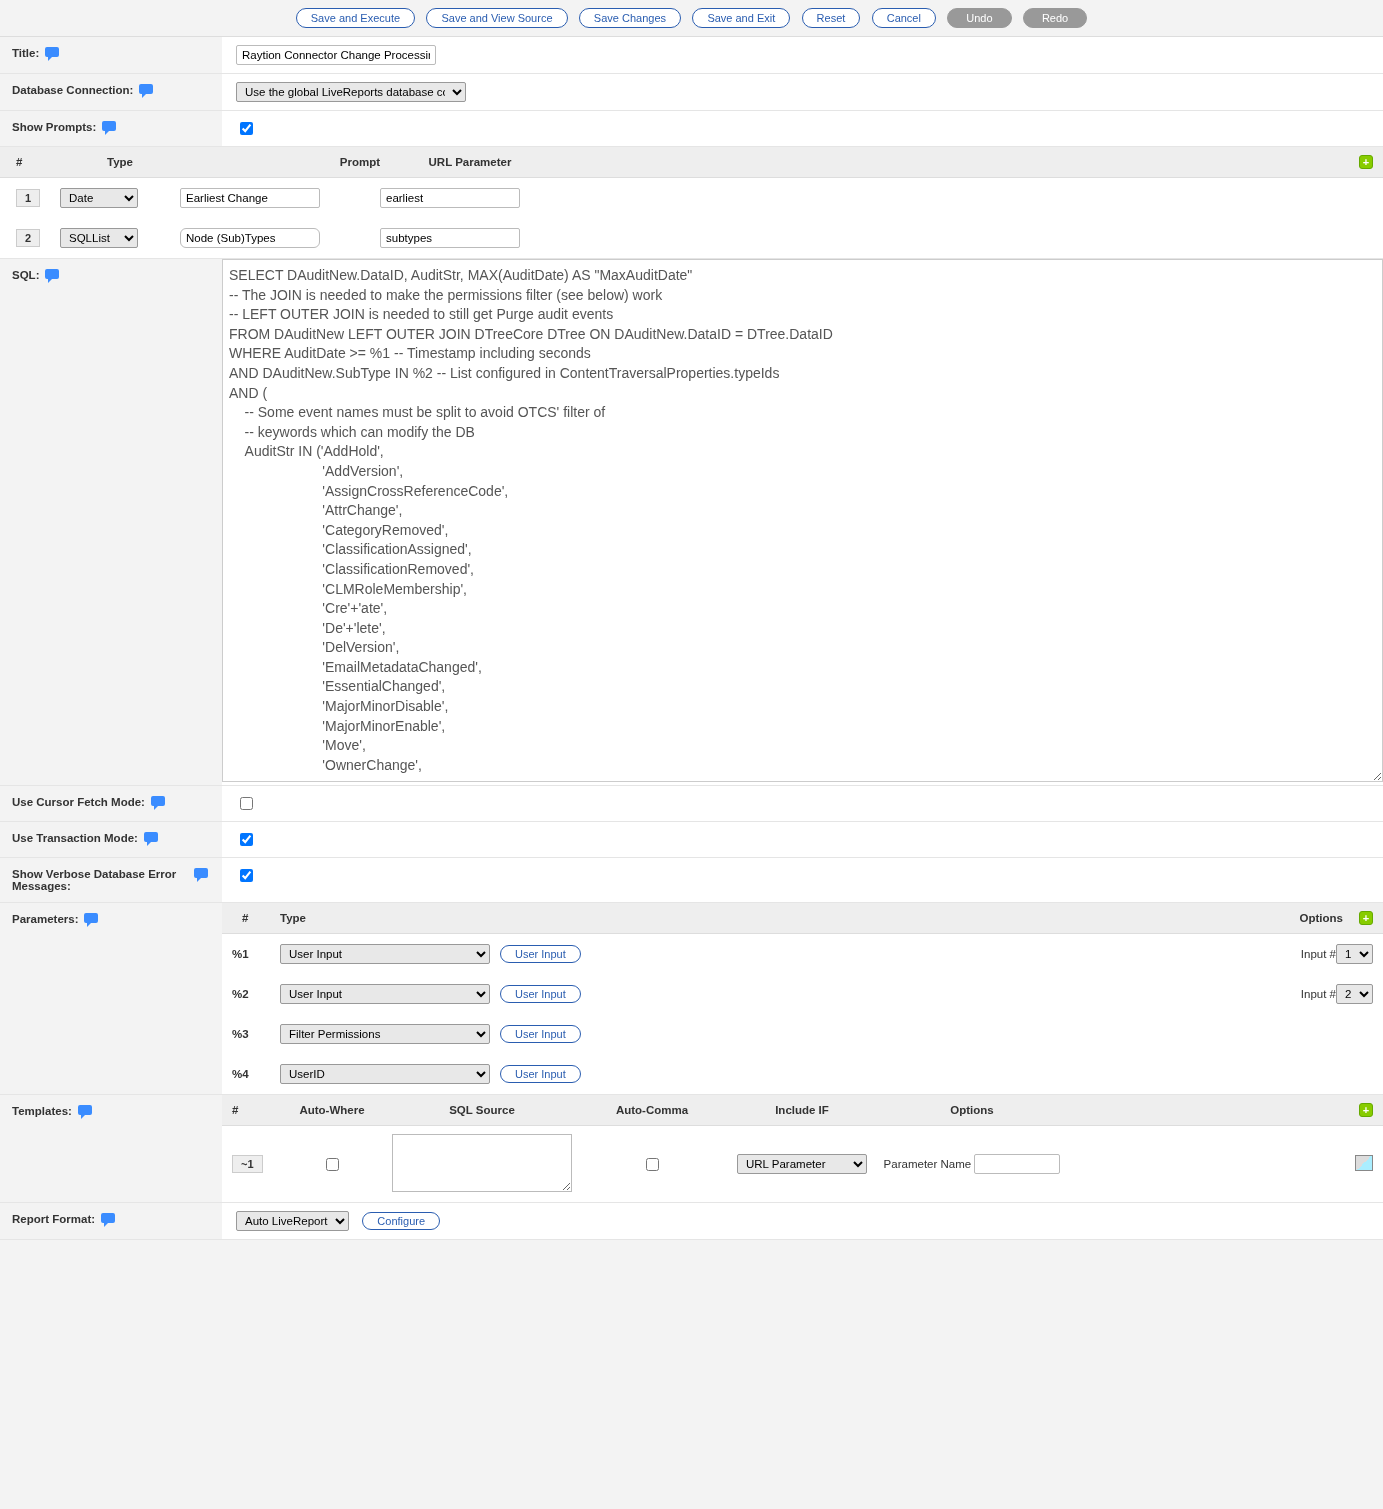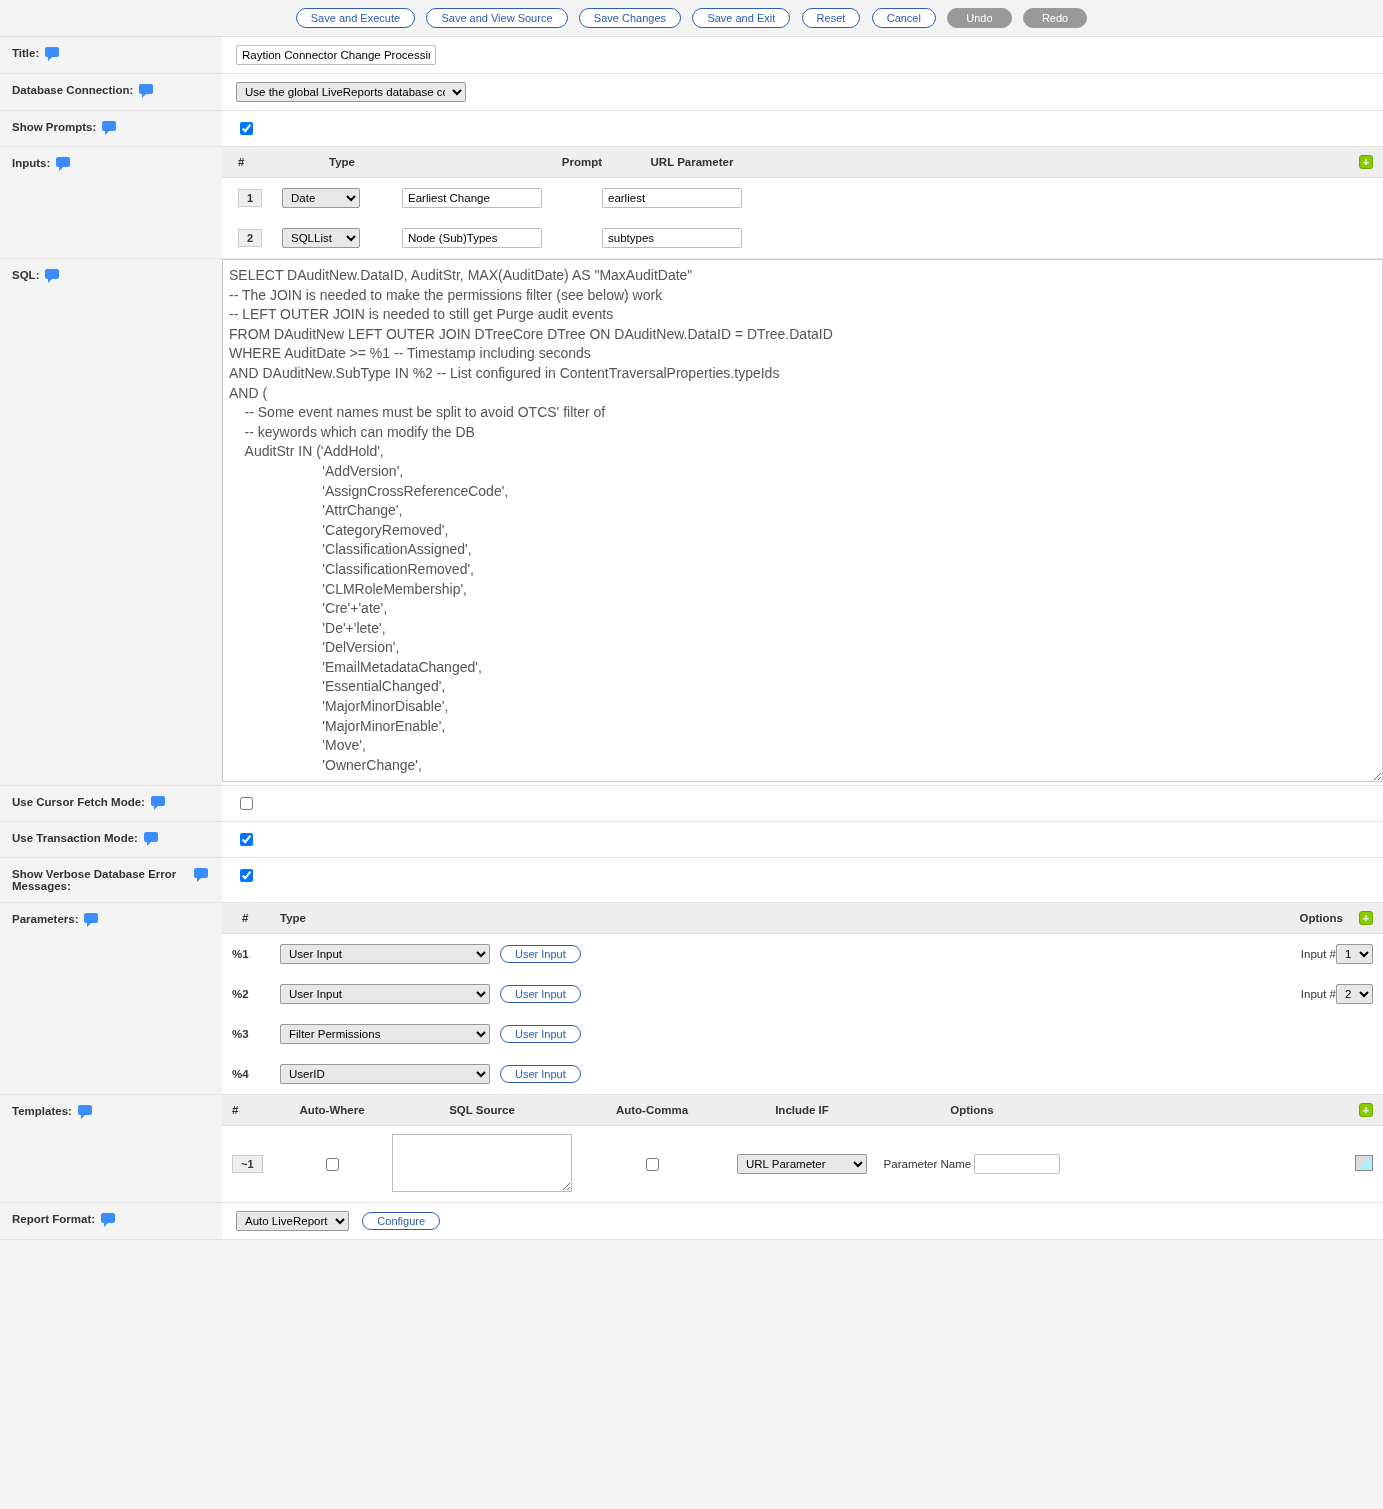--- a/index.html
+++ b/index.html
@@ -217,46 +217,38 @@
           <path d="M2 0 h10 a2 2 0 0 1 2 2 v6 a2 2 0 0 1 -2 2 h-5 l-4 4 v-4 h-1 a2 2 0 0 1 -2 -2 v-6 a2 2 0 0 1 2 -2 z" fill="#3a8cff"></path>
         </svg>
       </span>
   </div>
   <div class="form-value">
     <input type="checkbox" checked="" style="">
   </div>
 </div>
 
 <div class="form-row">
-  <div class="form-label">
-    <span>Inputs:</span>
-    <span class="help-icon">
-        <svg viewBox="0 0 16 14" width="16" height="14">
-          <path d="M2 0 h10 a2 2 0 0 1 2 2 v6 a2 2 0 0 1 -2 2 h-5 l-4 4 v-4 h-1 a2 2 0 0 1 -2 -2 v-6 a2 2 0 0 1 2 -2 z" fill="#3a8cff"></path>
-        </svg>
-      </span>
-  </div>
   <div class="form-value" style="padding:0;">
     <div class="inner-header">
       <div class="col-num">#</div>
       <div class="col-type" style="text-align:center">Type</div>
       <div class="col-prompt" style="text-align:right">Prompt</div>
       <div class="col-url" style="text-align:center">URL Parameter</div>
       <div class="add-icon">+</div>
     </div>
     <div class="inner-row">
       <div class="col-num"><span class="num-badge">1</span></div>
       <div class="col-type"><select style="width:78px"><option>Date</option></select></div>
       <div class="col-prompt"><input type="text" style="width: 140px;" value="Earliest Change"></div>
       <div class="col-url"><input type="text" style="width: 140px;" value="earliest"></div>
     </div>
     <div class="inner-row">
       <div class="col-num"><span class="num-badge">2</span></div>
       <div class="col-type"><select style="width:78px"><option>SQLList</option></select></div>
-      <div class="col-prompt"><input type="text" style="width: 140px;" value="Node (Sub)Types"></div>
+      <div class="col-prompt"><input type="text" style="width: 140px; border-radius: 6px;" value="Node (Sub)Types"></div>
       <div class="col-url"><input type="text" style="width: 140px;" value="subtypes"></div>
     </div>
   </div>
 </div>
 
 <div class="form-row">
   <div class="form-label">
     <span>SQL:</span>
     <span class="help-icon">
         <svg viewBox="0 0 16 14" width="16" height="14">

